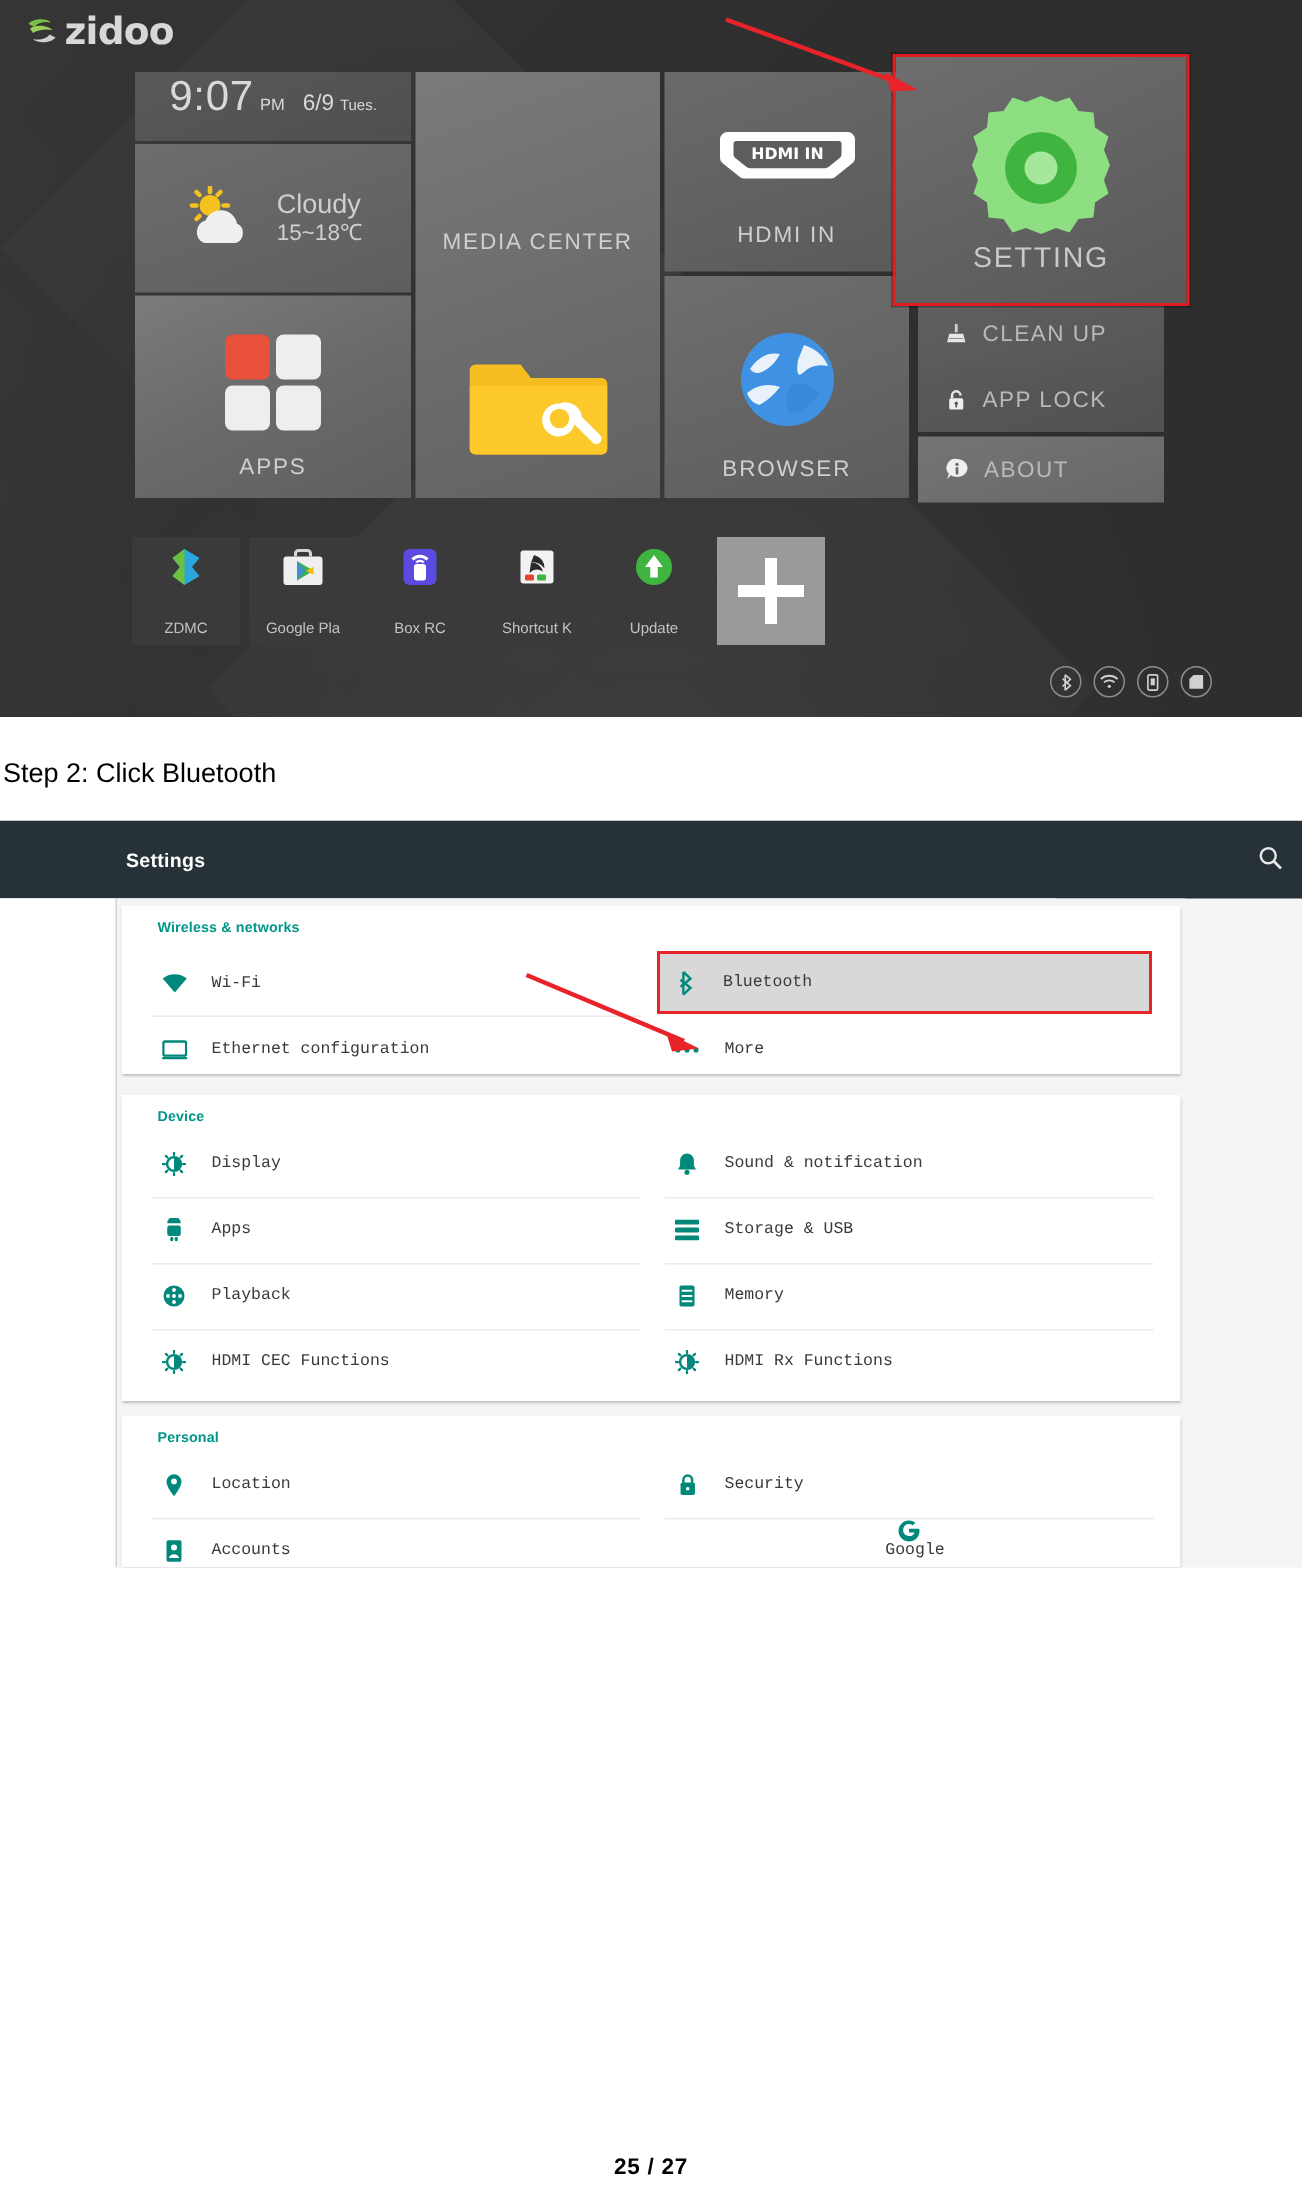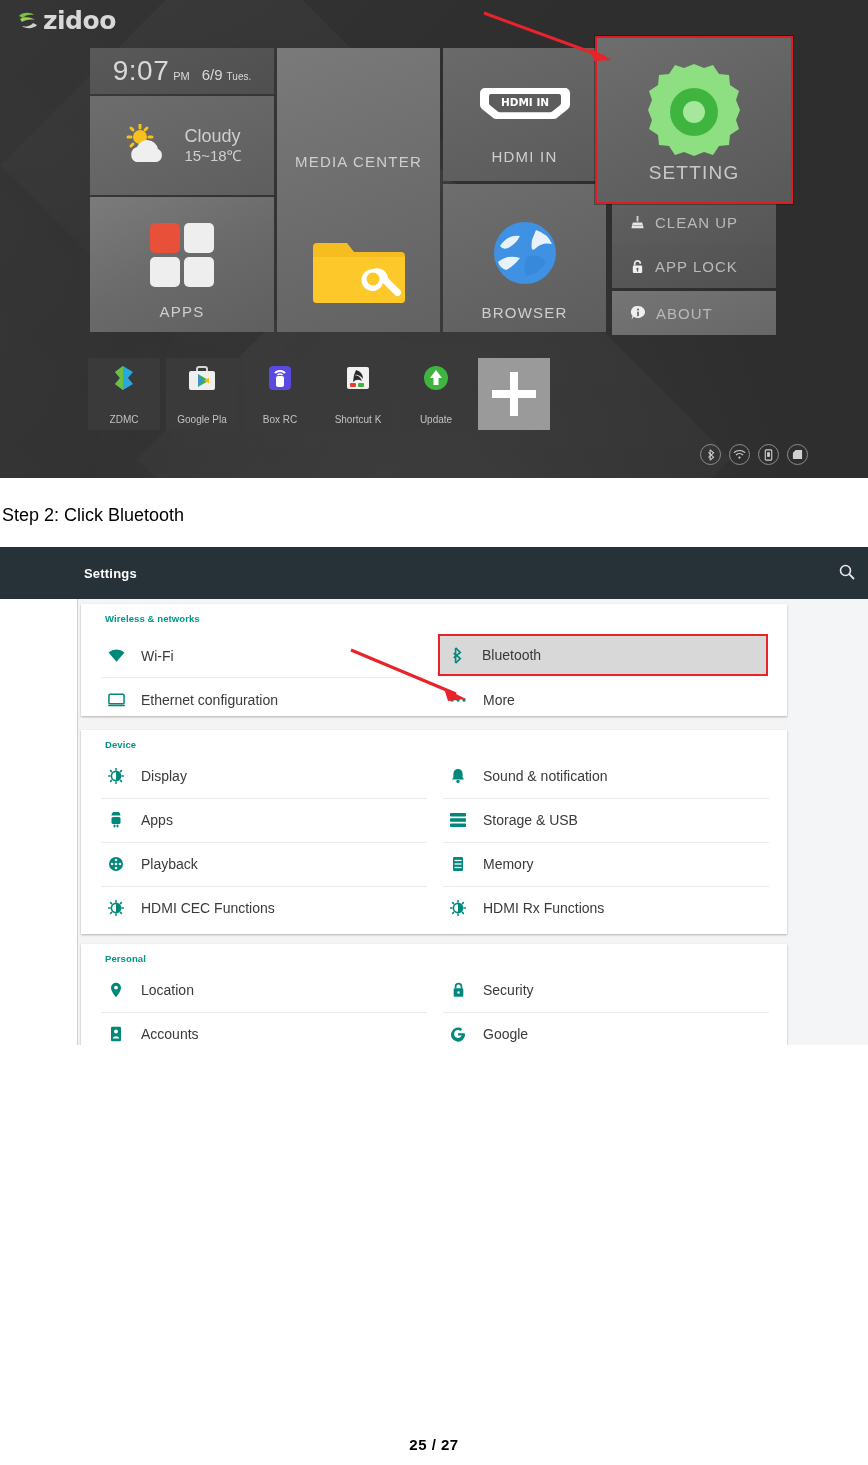--- a/index.html
+++ b/index.html
@@ -76,21 +76,21 @@
     text-align: center;
     font-size: 15px;
     color: #cfcfcf;
     letter-spacing: 1.2px;
     font-family: "Liberation Sans", sans-serif;
   }
 
   #tile-clock {
     left: 90px; top: 48px; width: 184px; height: 46px;
     background: linear-gradient(160deg,#595959,#4f4f4f);
-    display: flex; align-items: center; justify-content: center;
+    display: flex; justify-content: center;
   }
   .clock-row { display: flex; align-items: baseline; gap: 4px; color: #d9d9d9; }
   .clock-time { font-size: 28px; letter-spacing: 0.5px; }
   .clock-ampm { font-size: 11px; }
   .clock-date { font-size: 15px; margin-left: 8px; }
   .clock-day { font-size: 10px; }
 
   #tile-weather {
     left: 90px; top: 96px; width: 184px; height: 99px;
     background: linear-gradient(160deg,#6d6d6d,#5e5e5e);
@@ -272,23 +272,23 @@
     display: flex; align-items: center;
   }
   .srow.col-l { left: 18px; width: 330px; }
   .srow.col-r { left: 360px; width: 330px; }
   .srow-ic {
     width: 34px; min-width: 34px;
     display: flex; align-items: center; justify-content: center;
     color: #00897b;
   }
   .srow-label {
-    font-size: 14px; color: #3a3a3a;
+    font-size: 11px; color: #3a3a3a;
     margin-left: 8px;
-    font-family: Liberation Sans, sans-serif;
+    font-family: Liberation Mono, monospace;
   }
   .srow-div {
     position: absolute; height: 1px; background: #ebebeb;
   }
   .srow-div.col-l { left: 20px; width: 326px; }
   .srow-div.col-r { left: 362px; width: 326px; }
 
   
   #row-bluetooth {
     position: absolute;
@@ -736,21 +736,21 @@
         <div class="srow col-l" style="top:68px;">
           <span class="srow-ic">
             <svg width="12" height="16" viewBox="0 0 12 16">
                 <rect x="1" y="0.8" width="10" height="14.4" rx="1.2" fill="#00897b"></rect>
                 <circle cx="6" cy="5.6" r="2" fill="#ffffff"></circle>
                 <path d="M2.6 12.6 a3.6 3.6 0 0 1 6.8 0 Z" fill="#ffffff"></path>
               </svg>
           </span>
           <span class="srow-label">Accounts</span>
         </div>
-        <div class="srow col-r" style="top:68px;">
+        <div class="srow col-r" style="top:68px;flex-direction:column;">
           <span class="srow-ic">
             <svg width="16" height="16" viewBox="0 0 16 16">
                 <path d="M14.4 7.2 H8 v2.4 h3.8 A4 4 0 1 1 8 4 a3.9 3.9 0 0 1 2.5 0.9 L12.3 3.1 A7 7 0 1 0 15 8 a7.6 7.6 0 0 0 -0.6 -0.8 Z" fill="#00897b"></path>
               </svg>
           </span>
           <span class="srow-label">Google</span>
         </div>
       </div>
 
     </div>

